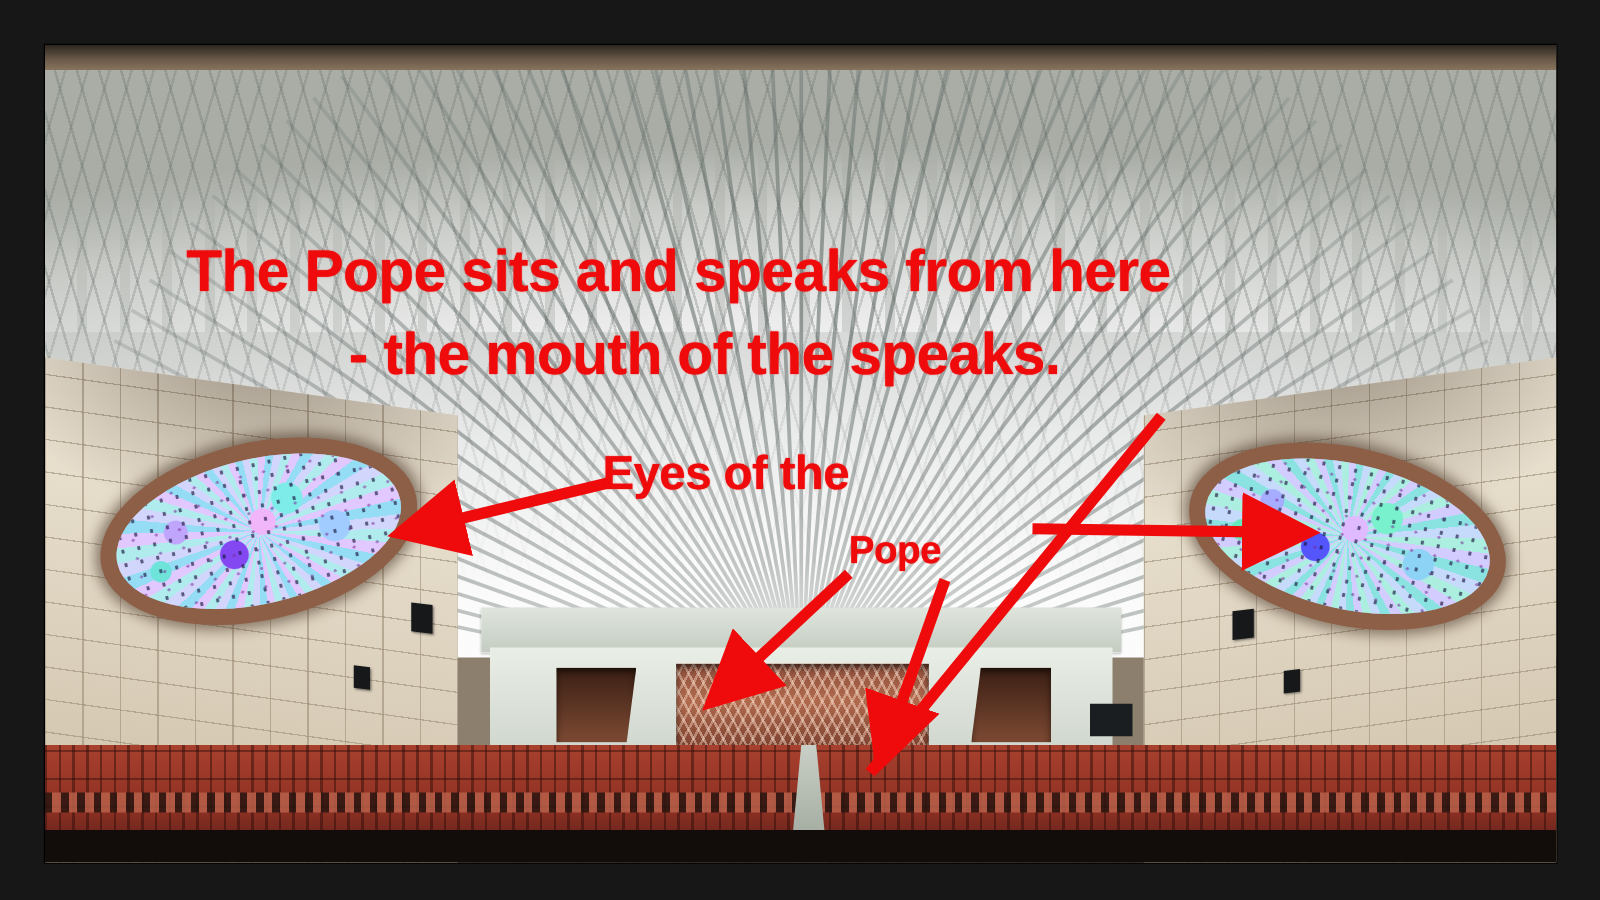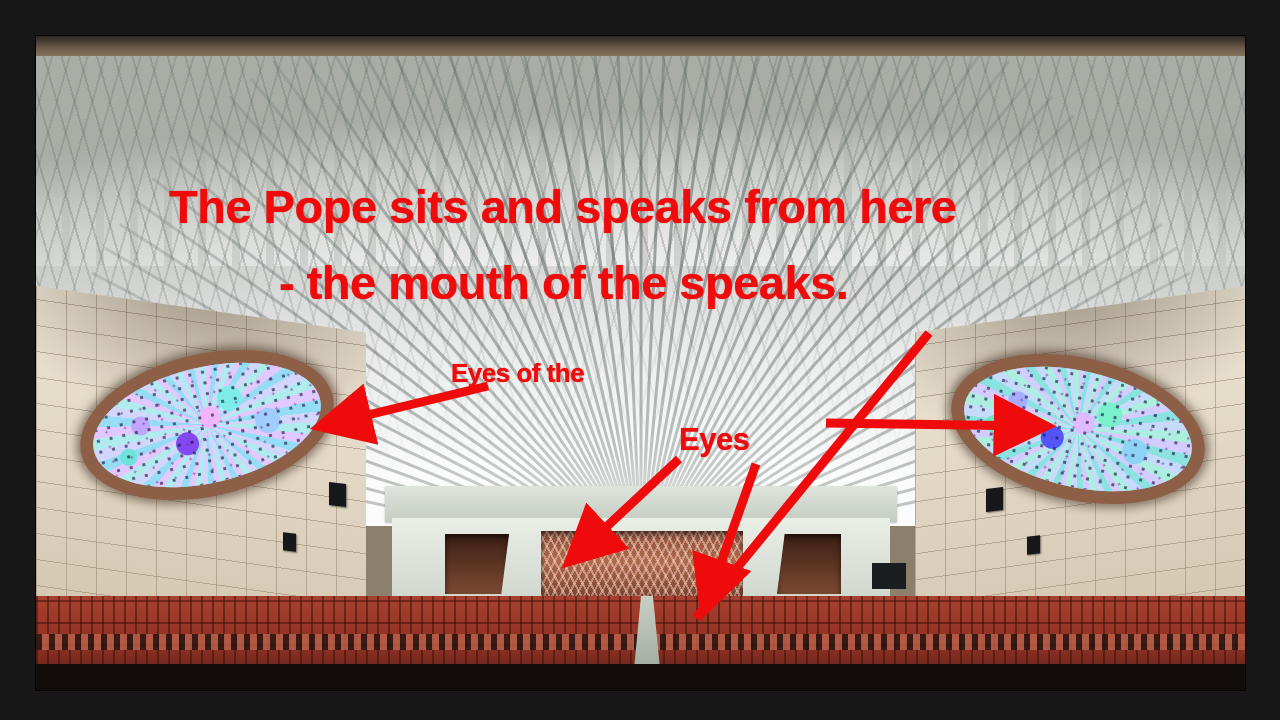--- a/index.html
+++ b/index.html
@@ -189,23 +189,23 @@
 
   .hl{
     position:absolute;
     color:#ef0b0b;
     font-family:"Liberation Sans", sans-serif;
     font-weight:bold;
     letter-spacing:-.5px;
     text-shadow:0 0 1px #ef0b0b;
     white-space:nowrap;
   }
-  #headline1{left:113px;top:143px;font-size:47px;margin-left:20px;}
+  #headline1{left:113px;top:153px;font-size:47px;}
   #headline2{left:243px;top:219px;font-size:47px;}
-  #lbl-eyes1{left:415px;top:322px;font-size:26px;}
+  #lbl-eyes1{left:446px;top:322px;font-size:38px;}
   #lbl-eyes2{left:472px;top:364px;font-size:31px;}
   #lbl-fangs{left:643px;top:386px;font-size:31px;}
 </style>
 </head>
 <body>
 
 <div id="frame">
 
   <div id="photo">
 
@@ -324,17 +324,17 @@
 
         <path d="M790,387 L1008,390" stroke="#ef0b0b" stroke-width="9" fill="none" marker-end="url(#ah)"></path>
 
         <path d="M643,423 L535,524" stroke="#ef0b0b" stroke-width="9" fill="none" marker-end="url(#ah)"></path>
         <path d="M720,428 L669,572" stroke="#ef0b0b" stroke-width="9" fill="none" marker-end="url(#ah)"></path>
       </svg>
 
       <div class="hl" id="headline1">The Pope sits and speaks from here</div>
       <div class="hl" id="headline2">- the mouth of the speaks.</div>
       <div class="hl" id="lbl-eyes1">Eyes of the</div>
-      <div class="hl" id="lbl-fangs">Eyes</div>
+      <div class="hl" id="lbl-fangs">Pope</div>
     </div>
 
   </div>
 </div>
 
 </body></html>

